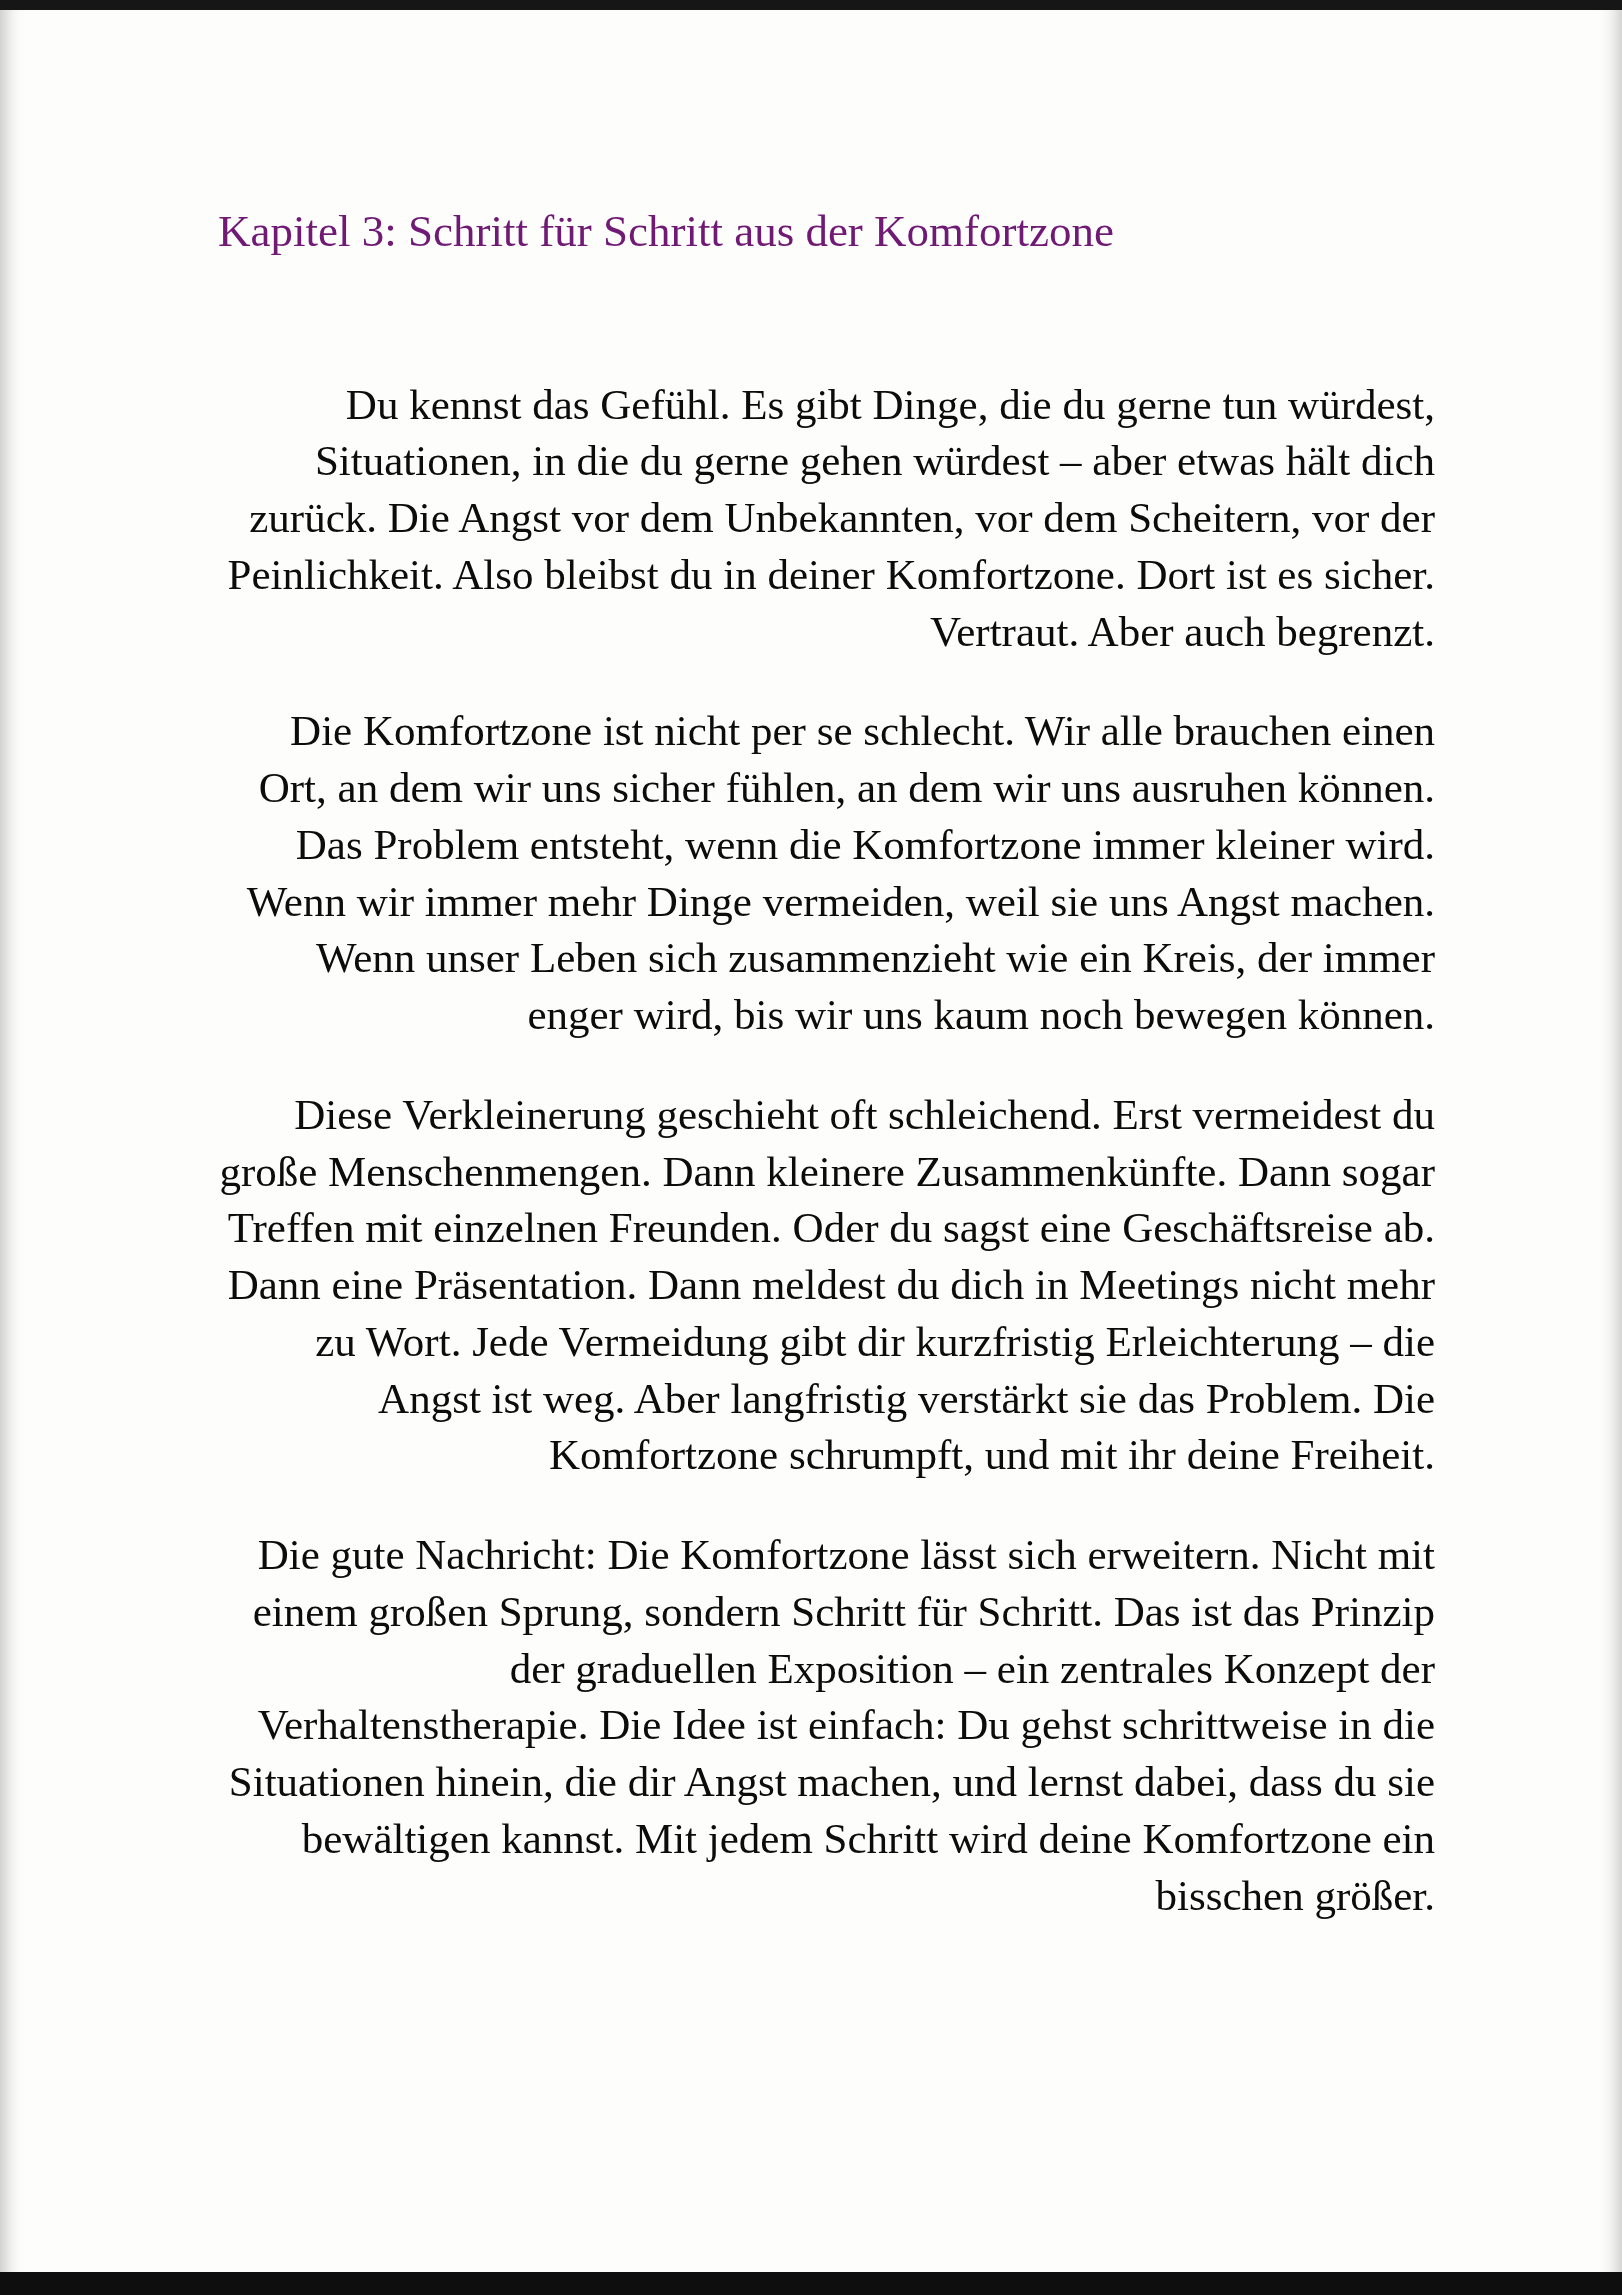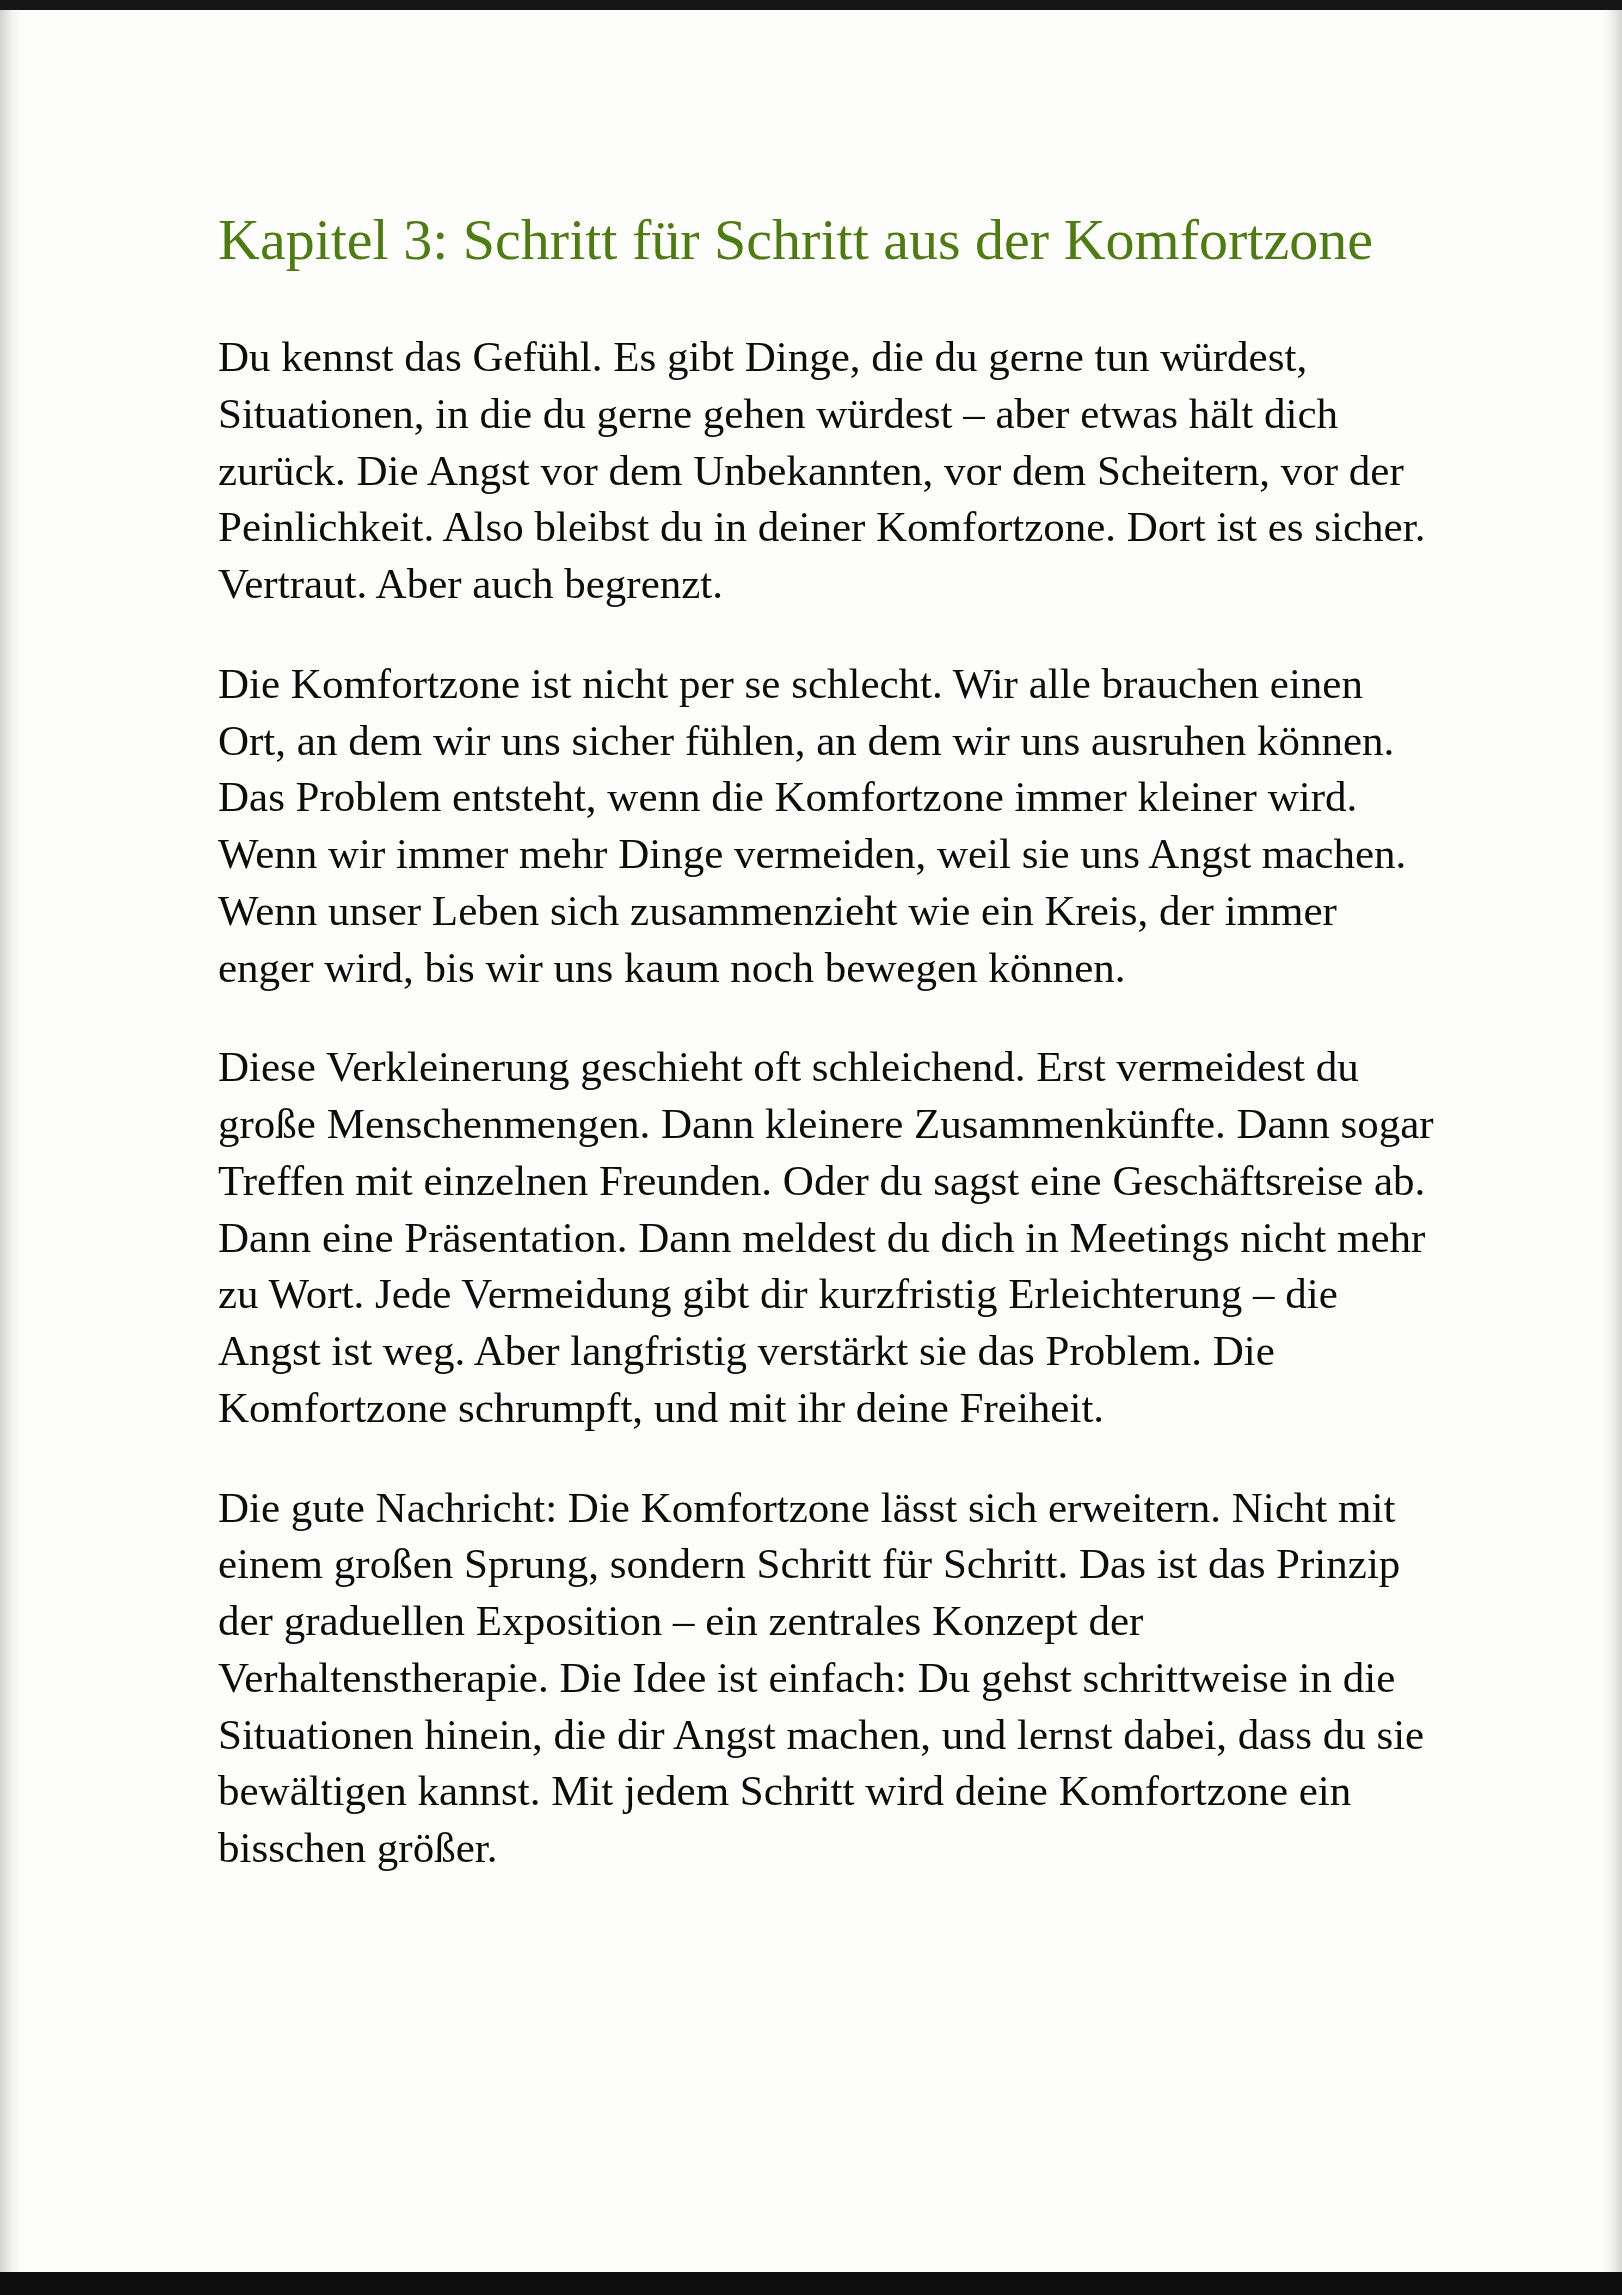--- a/index.html
+++ b/index.html
@@ -34,34 +34,34 @@
     height: 23px;
     background: #0e0e0e;
   }
   .content {
     position: absolute;
     left: 218px;
     top: 203px;
     width: 1217px;
   }
   h1.chapter-title {
-    margin: 0 0 52px 0;
-    font-size: 58px;
+    margin: 0 0 116px 0;
+    font-size: 45px;
     font-weight: 400;
     line-height: 1.28;
     letter-spacing: 0;
-    color: #4d7c0f;
+    color: #701a75;
   }
   p.body-paragraph {
     margin: 0 0 43px 0;
     font-size: 43px;
     font-weight: 400;
     line-height: 1.32;
     color: #0c0c0c;
-    text-align: left;
+    text-align: right;
   }
   p.body-paragraph:last-child {
     margin-bottom: 12px;
   }
 </style>
 </head>
 <body>
 
 <div class="page">
   <div class="edge-bar top"></div>

